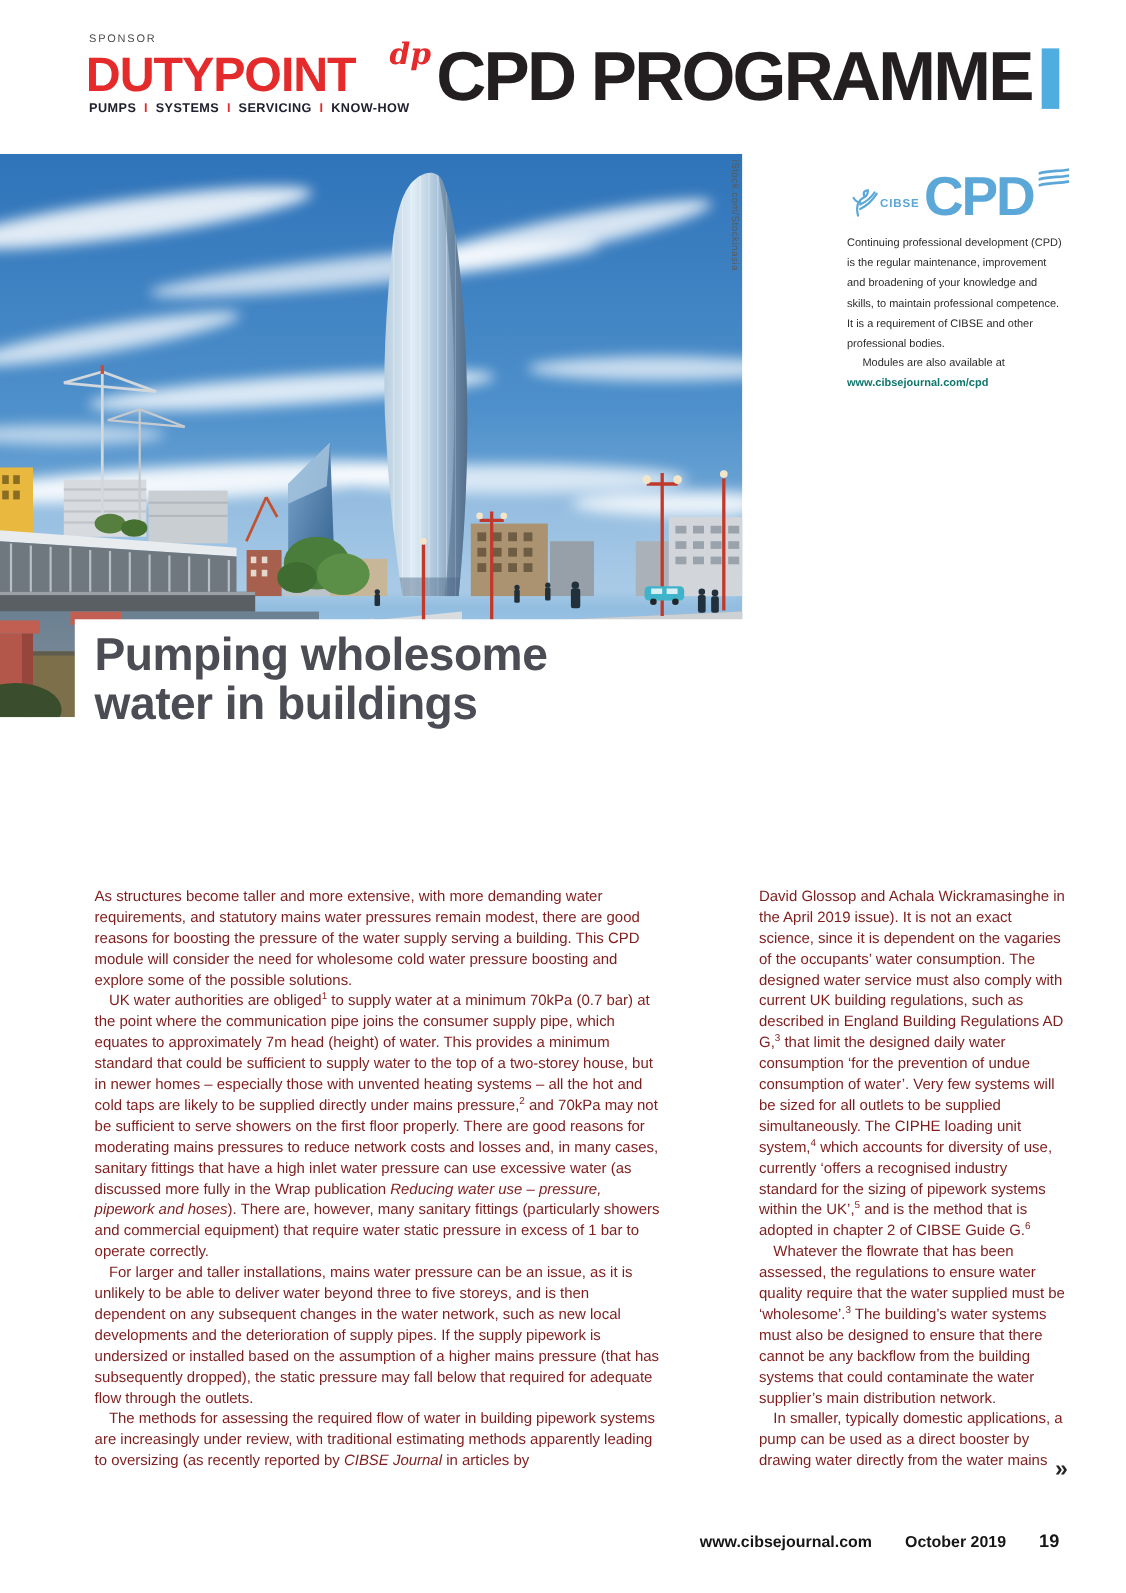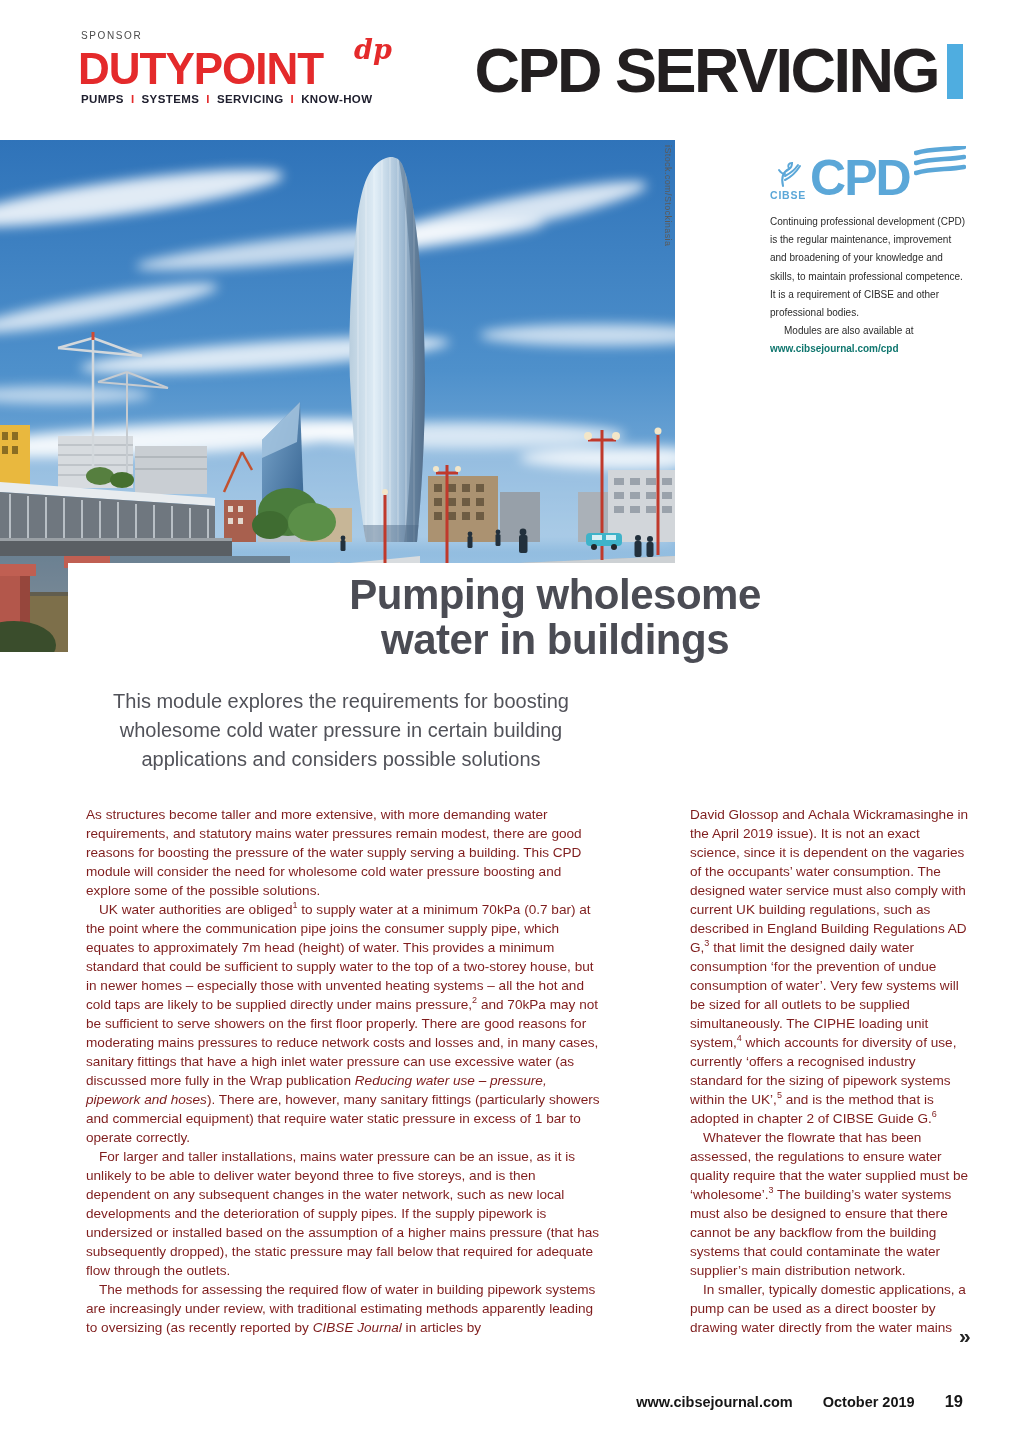--- a/index.html
+++ b/index.html
@@ -24,31 +24,31 @@
 
   
   .photo{position:absolute;left:0;top:140px;width:675px;height:512px;overflow:hidden;}
   .photo svg{display:block;width:675px;height:512px;}
   .photo-credit{position:absolute;top:5px;right:2px;writing-mode:vertical-rl;
                 font-size:9px;color:#5a5a5a;letter-spacing:.4px;}
 
   
   .cpd-box{position:absolute;left:770px;top:138px;width:202px;}
   .cpd-logo{display:flex;align-items:flex-end;height:62px;}
-  .cibse-emblem{display:flex;flex-direction:column;align-items:center;margin-right:4px;}
+  .cibse-emblem{display:flex;align-items:center;margin-right:4px;}
   .cibse-org{font-size:10.5px;font-weight:700;color:#5ba7d8;letter-spacing:.8px;line-height:10px;}
   .cpd-word{font-size:50px;font-weight:700;color:#5ba7d8;letter-spacing:-2px;line-height:44px;}
   .cpd-waves{margin-left:4px;margin-bottom:20px;}
   .cpd-text{margin-top:13px;font-size:10px;line-height:18.2px;color:#2b2b2b;width:200px;}
   .cpd-text p{margin:0;}
   .cpd-text p + p{text-indent:14px;}
   .cpd-text strong{font-weight:700;color:#0f766e;}
 
   
-  .title-box{position:absolute;left:68px;top:563px;width:956px;height:242px;background:#ffffff;text-align:center;}
+  .title-box{position:absolute;left:68px;top:563px;width:956px;height:242px;background:#ffffff;}
   .article-title{padding:9px 0 0 18px;font-size:42px;line-height:45px;font-weight:700;
                  color:#4b4c54;letter-spacing:-.5px;}
   .standfirst{margin:25px 0 0 18px;font-size:20px;line-height:29px;color:#515259;width:510px;}
 
   
   .col{position:absolute;top:805px;font-size:13.6px;line-height:19px;color:#7f1d1d;}
   .col p{margin:0;}
   .col p + p{text-indent:13px;}
   .col em{font-style:italic;}
   .col sup{font-size:9px;line-height:0;vertical-align:super;}
@@ -65,21 +65,21 @@
 </style>
 </head>
 <body>
 
 <div class="sponsor-label">SPONSOR</div>
 <div class="sponsor-name">DUTYPOINT</div>
 <div class="sponsor-monogram">dp</div>
 <div class="sponsor-tagline"><span>PUMPS</span><span class="sep">I</span><span>SYSTEMS</span><span class="sep">I</span><span>SERVICING</span><span class="sep">I</span><span>KNOW-HOW</span></div>
 
 <div class="programme">
-  <h1>CPD SERVICING</h1>
+  <h1>CPD PROGRAMME</h1>
   <span class="accent-bar"></span>
 </div>
 
 <div class="photo">
   <svg viewBox="0 0 675 512" preserveAspectRatio="none">
     <defs>
       <linearGradient id="sky" x1="0" y1="0" x2="0" y2="1">
         <stop offset="0" stop-color="#2f73b9"></stop>
           <stop offset=".45" stop-color="#4e90cb"></stop>
         <stop offset=".78" stop-color="#8ab8de"></stop>
@@ -326,21 +326,20 @@
       <p>Continuing professional development (CPD) is the regular maintenance, improvement and broadening of your knowledge and skills, to maintain professional competence. It is a requirement of CIBSE and other professional bodies.</p>
       <p>Modules are also available at <strong>www.cibsejournal.com/cpd</strong></p>
     </div>
 </div>
 
 <div class="title-box">
   <div class="article-title">
       <div>Pumping wholesome</div>
       <div>water in buildings</div>
     </div>
-  <div class="standfirst">This module explores the requirements for boosting wholesome cold water pressure in certain building applications and considers possible solutions</div>
 </div>
 
 <div class="col col-left">
     <p>As structures become taller and more extensive, with more demanding water requirements, and statutory mains water pressures remain modest, there are good reasons for boosting the pressure of the water supply serving a building. This CPD module will consider the need for wholesome cold water pressure boosting and explore some of the possible solutions.</p>
     <p>UK water authorities are obliged<sup>1</sup> to supply water at a minimum 70kPa (0.7 bar) at the point where the communication pipe joins the consumer supply pipe, which equates to approximately 7m head (height) of water. This provides a minimum standard that could be sufficient to supply water to the top of a two-storey house, but in newer homes – especially those with unvented heating systems – all the hot and cold taps are likely to be supplied directly under mains pressure,<sup>2</sup> and 70kPa may not be sufficient to serve showers on the first floor properly. There are good reasons for moderating mains pressures to reduce network costs and losses and, in many cases, sanitary fittings that have a high inlet water pressure can use excessive water (as discussed more fully in the Wrap publication <em>Reducing water use – pressure, pipework and hoses</em>). There are, however, many sanitary fittings (particularly showers and commercial equipment) that require water static pressure in excess of 1 bar to operate correctly.</p>
     <p>For larger and taller installations, mains water pressure can be an issue, as it is unlikely to be able to deliver water beyond three to five storeys, and is then dependent on any subsequent changes in the water network, such as new local developments and the deterioration of supply pipes. If the supply pipework is undersized or installed based on the assumption of a higher mains pressure (that has subsequently dropped), the static pressure may fall below that required for adequate flow through the outlets.</p>
     <p>The methods for assessing the required flow of water in building pipework systems are increasingly under review, with traditional estimating methods apparently leading to oversizing (as recently reported by <em>CIBSE Journal</em> in articles by</p>
   </div>
 <div class="col col-right">
     <p>David Glossop and Achala Wickramasinghe in the April 2019 issue). It is not an exact science, since it is dependent on the vagaries of the occupants’ water consumption. The designed water service must also comply with current UK building regulations, such as described in England Building Regulations AD G,<sup>3</sup> that limit the designed daily water consumption ‘for the prevention of undue consumption of water’. Very few systems will be sized for all outlets to be supplied simultaneously. The CIPHE loading unit system,<sup>4</sup> which accounts for diversity of use, currently ‘offers a recognised industry standard for the sizing of pipework systems within the UK’,<sup>5</sup> and is the method that is adopted in chapter 2 of CIBSE Guide G.<sup>6</sup></p>

